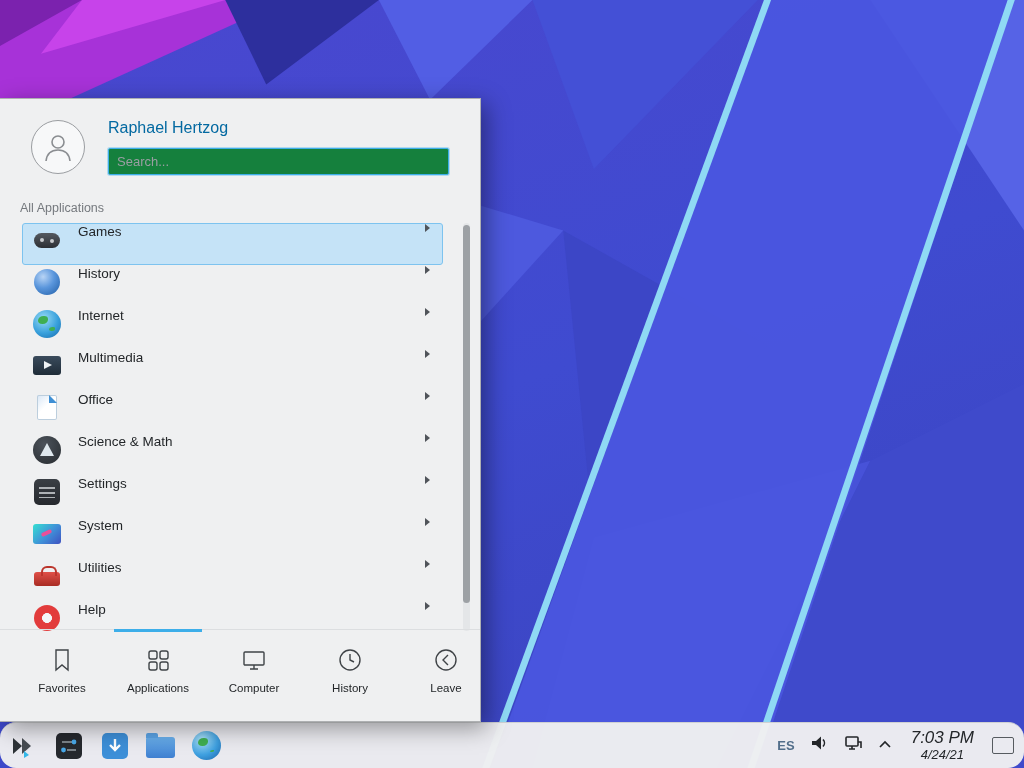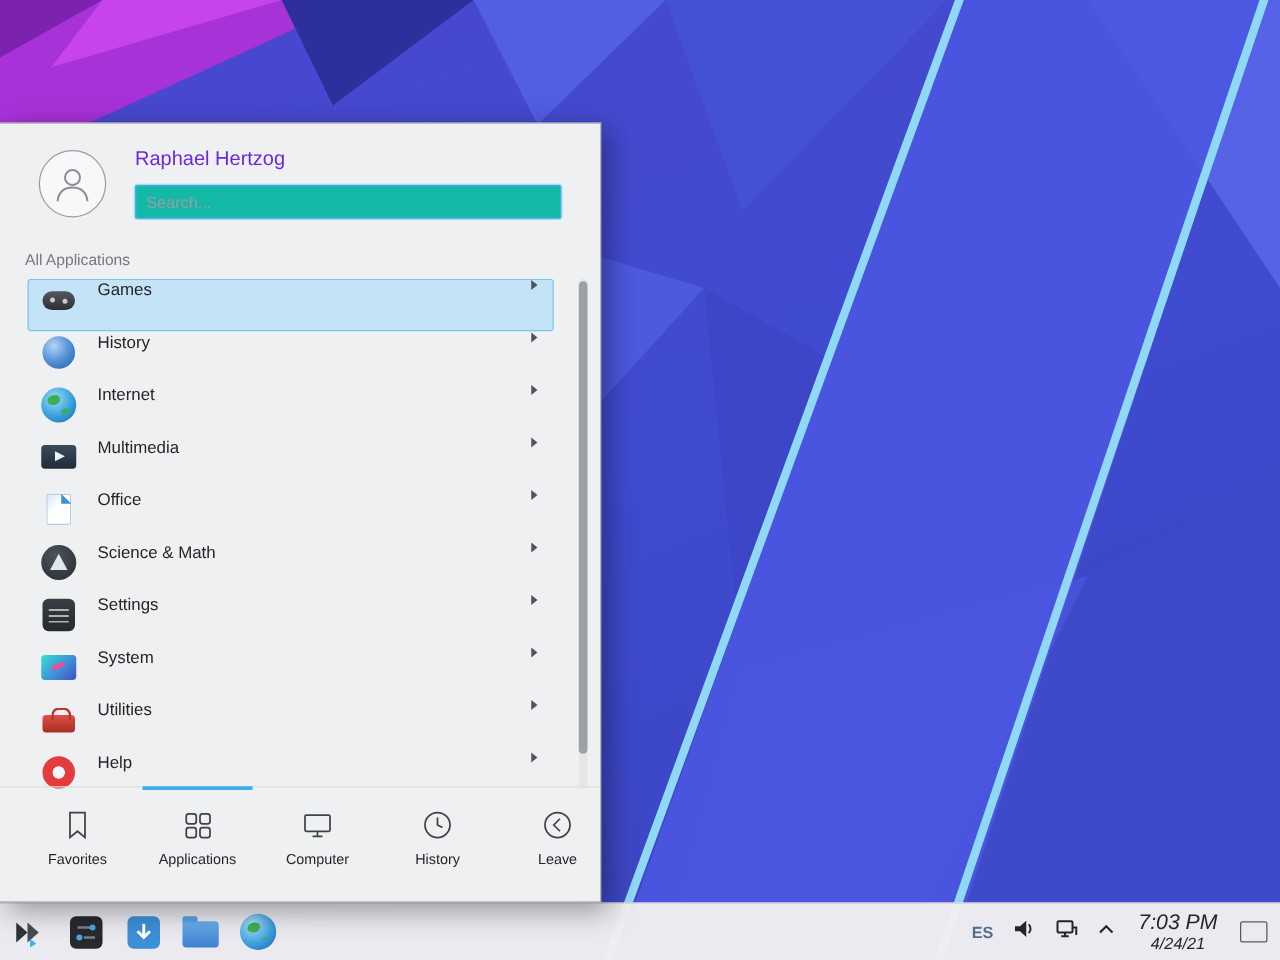--- a/index.html
+++ b/index.html
@@ -25,23 +25,23 @@
   .lineA { clip-path:polygon(74.6% 0, 75.3% 0, 47.8% 100%, 47.1% 100%); background:#8fd9f4; }
   .lineB { clip-path:polygon(98.4% 0, 99.1% 0, 73.7% 100%, 73% 100%); background:#8fd9f4; }
 
   
   .launcher { position:absolute; left:0; top:98px; width:481px; height:624px;
     background:#eff0f1; border:1px solid rgba(110,112,116,.5); border-left:none;
     box-shadow:6px 6px 22px rgba(0,0,0,.38); z-index:5; }
   .lheader { position:absolute; left:0; top:0; width:100%; height:100px; }
   .avatar { position:absolute; left:31px; top:21px; width:54px; height:54px; border-radius:50%;
     border:1px solid #9a9da1; background:#f7f8f9; display:flex; align-items:center; justify-content:center; }
-  .user-name { position:absolute; left:108px; top:20px; font-size:16px; color:#6d28d9; }
+  .user-name { position:absolute; left:108px; top:20px; font-size:16px; color:#0369a1; }
   .search { position:absolute; left:108px; top:49px; width:341px; height:27px;
-    border:1px solid #3daee9; border-radius:2px; background:#14b8a6; outline:none;
+    border:1px solid #3daee9; border-radius:2px; background:#15803d; outline:none;
     font-size:13px; padding:0 8px; color:#232629; font-family:"Liberation Sans", sans-serif;
     box-shadow:0 0 0 1px rgba(61,174,233,.35); }
   .search::placeholder { color:#9a9ea3; }
   .section-label { position:absolute; left:20px; top:102px; font-size:12.5px; color:#75797e; }
 
   .cat-list { position:absolute; left:0; top:124px; width:100%; height:408px; overflow:hidden;
     padding:0 37px 0 22px; }
   .cat-row { height:42px; display:flex; align-items:flex-start; gap:15px;
     padding:0 12px 0 8px; border:1px solid transparent; border-radius:3px; cursor:default; }
   .cat-row.selected { background:#c5e3f7; border-color:#7dc3ef; }
@@ -111,21 +111,21 @@
     padding-top:17px; gap:9px; cursor:default;margin-left:28px; }
   .ftab .tab-indicator { display:none; }
   .ftab.active .tab-indicator { display:block; position:absolute; top:-1px; left:50%;
     transform:translateX(-50%); width:88px; height:3px; background:#3daee9; }
   .ftab-label { font-size:11.5px; color:#232629; }
   .ftab svg { stroke:#3f4347; fill:none; stroke-width:1.4; }
 
   
   .taskbar { position:absolute; left:0; bottom:0; width:1024px; height:46px;
     background:rgba(239,240,241,.97); border-top:1px solid #cfd1d3; z-index:4;
-    display:flex; align-items:center; padding:0 6px 0 6px; }
+    display:flex; align-items:center; padding:0 6px 0 6px;border-radius:16px; }
   .tb-left { display:flex; align-items:center; gap:13px; }
   .tb-icon { width:33px; height:33px; display:flex; align-items:center; justify-content:center; position:relative; }
 
   .folder-icon-shape { position:relative; width:29px; height:21px; margin-top:4px;
     background:linear-gradient(180deg,#6ab0ec,#3f7fd0); border-radius:2px 3px 3px 3px; }
   .folder-icon-shape::before { content:""; position:absolute; left:0; top:-4px; width:12px; height:5px;
     background:#5aa2e4; border-radius:2px 2px 0 0; }
 
   .globe-icon-shape { width:29px; height:29px; border-radius:50%; position:relative;
     background:radial-gradient(circle at 35% 30%, #aee2f8, #3fa0e0 55%, #1f6cb0 92%); }

